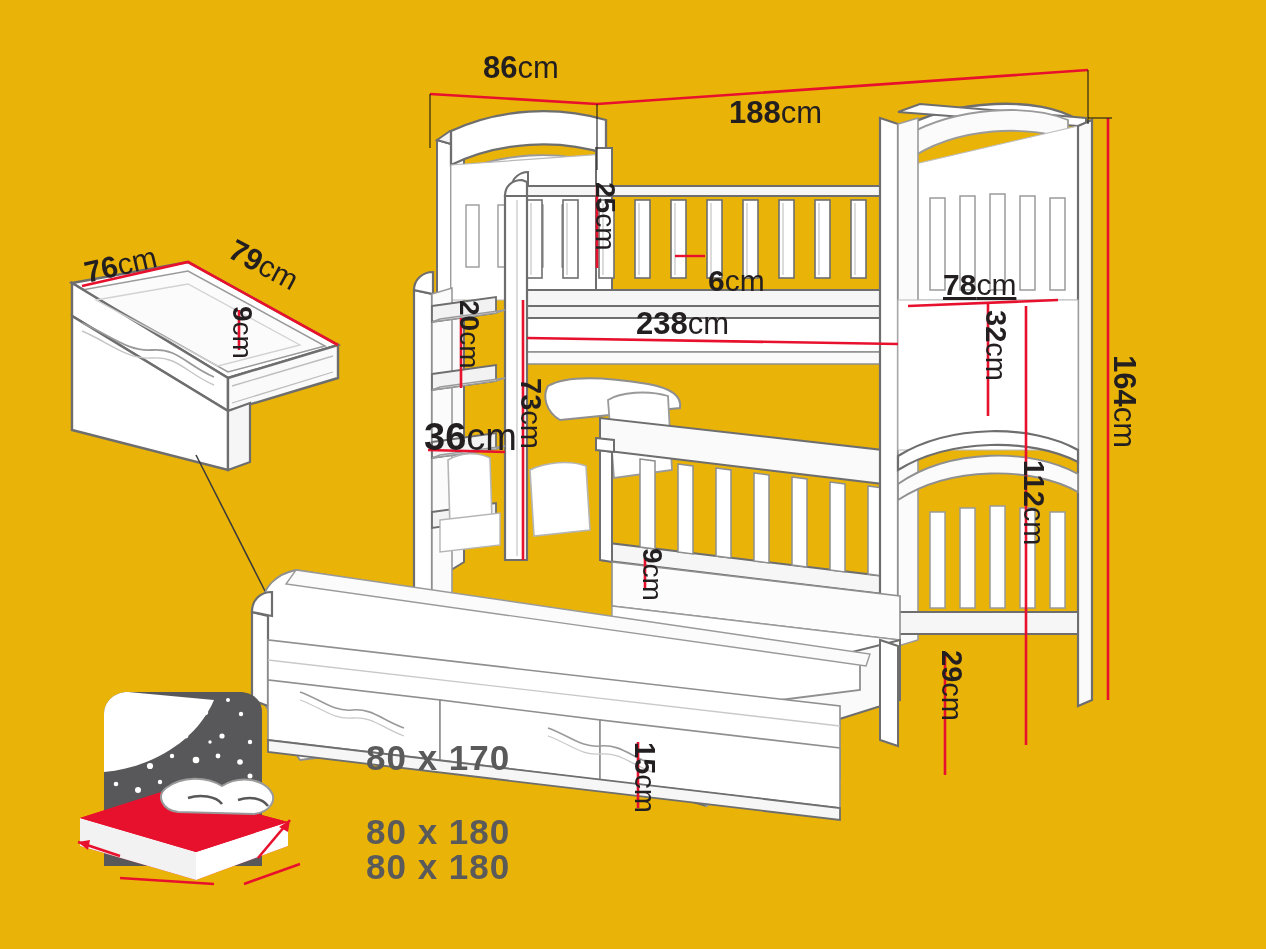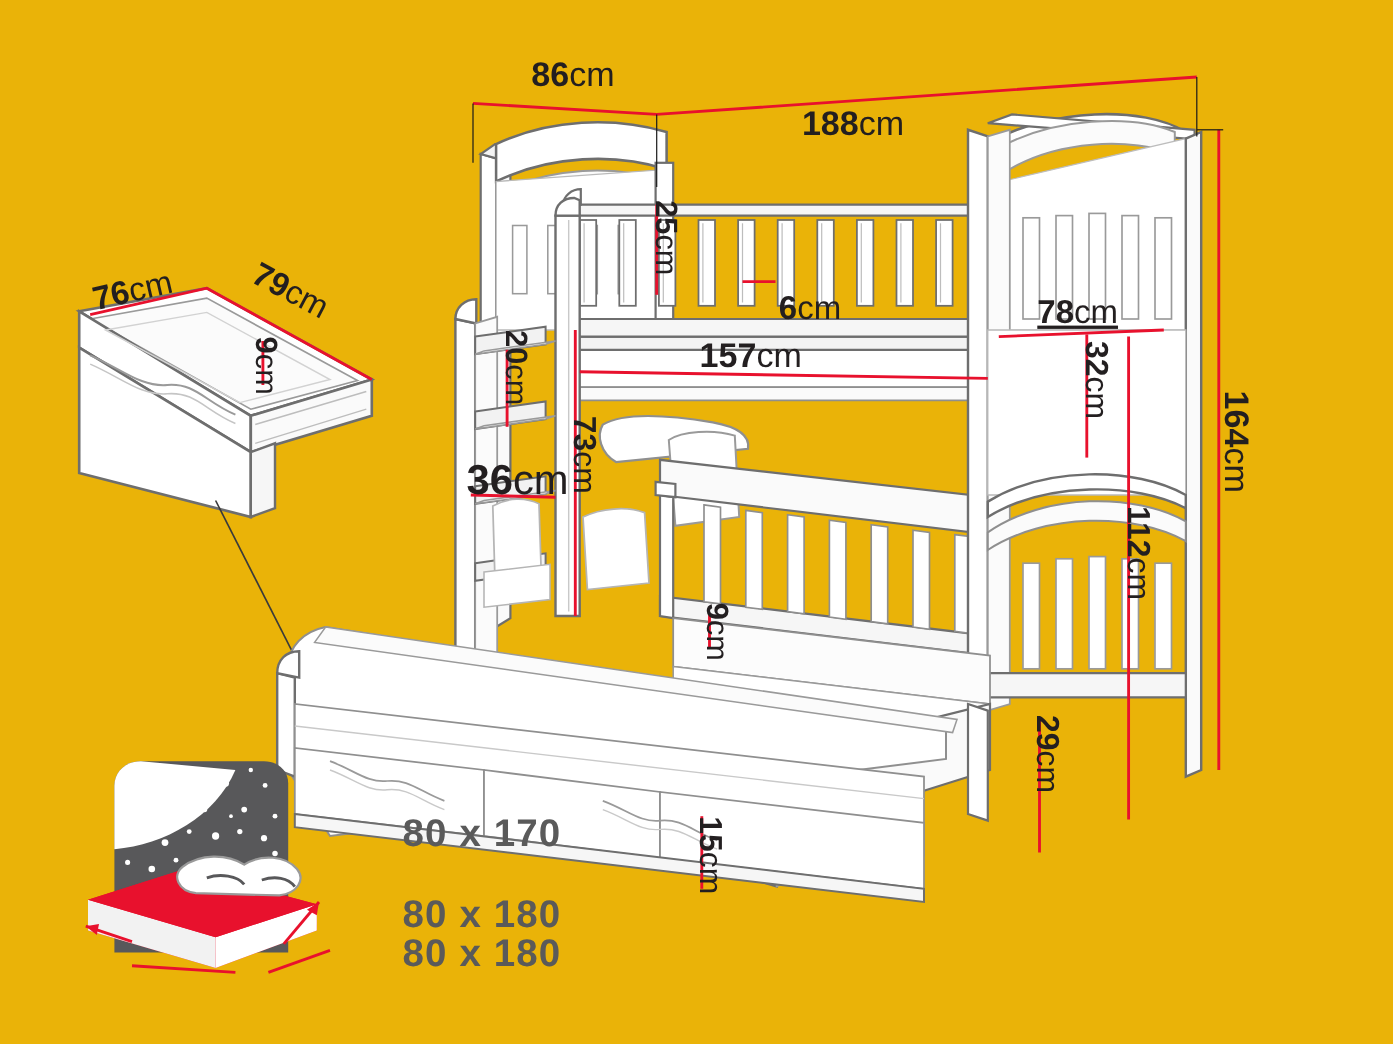--- a/index.html
+++ b/index.html
@@ -327,21 +327,21 @@
 
 <div class="dimtxt vert" style="left:619px; top:182px; font-size:28px; transform:rotate(90deg);">
   <span class="n">25</span><span class="u">cm</span>
 </div>
 
 <div class="dimtxt" style="left:708px; top:228px; font-size:30px;margin-top:38px;">
   <span class="n">6</span><span class="u">cm</span>
 </div>
 
 <div class="dimtxt" style="left:636px; top:308px; font-size:31px;">
-  <span class="n">157</span><span class="u">cm</span>
+  <span class="n">238</span><span class="u">cm</span>
 </div>
 
 <div class="dimtxt vert" style="left:483px; top:300px; font-size:28px; transform:rotate(90deg);">
   <span class="n">20</span><span class="u">cm</span>
 </div>
 
 <div class="dimtxt" style="left:424px; top:418px; font-size:38px;">
   <span class="n">36</span><span class="u">cm</span>
 </div>
 

